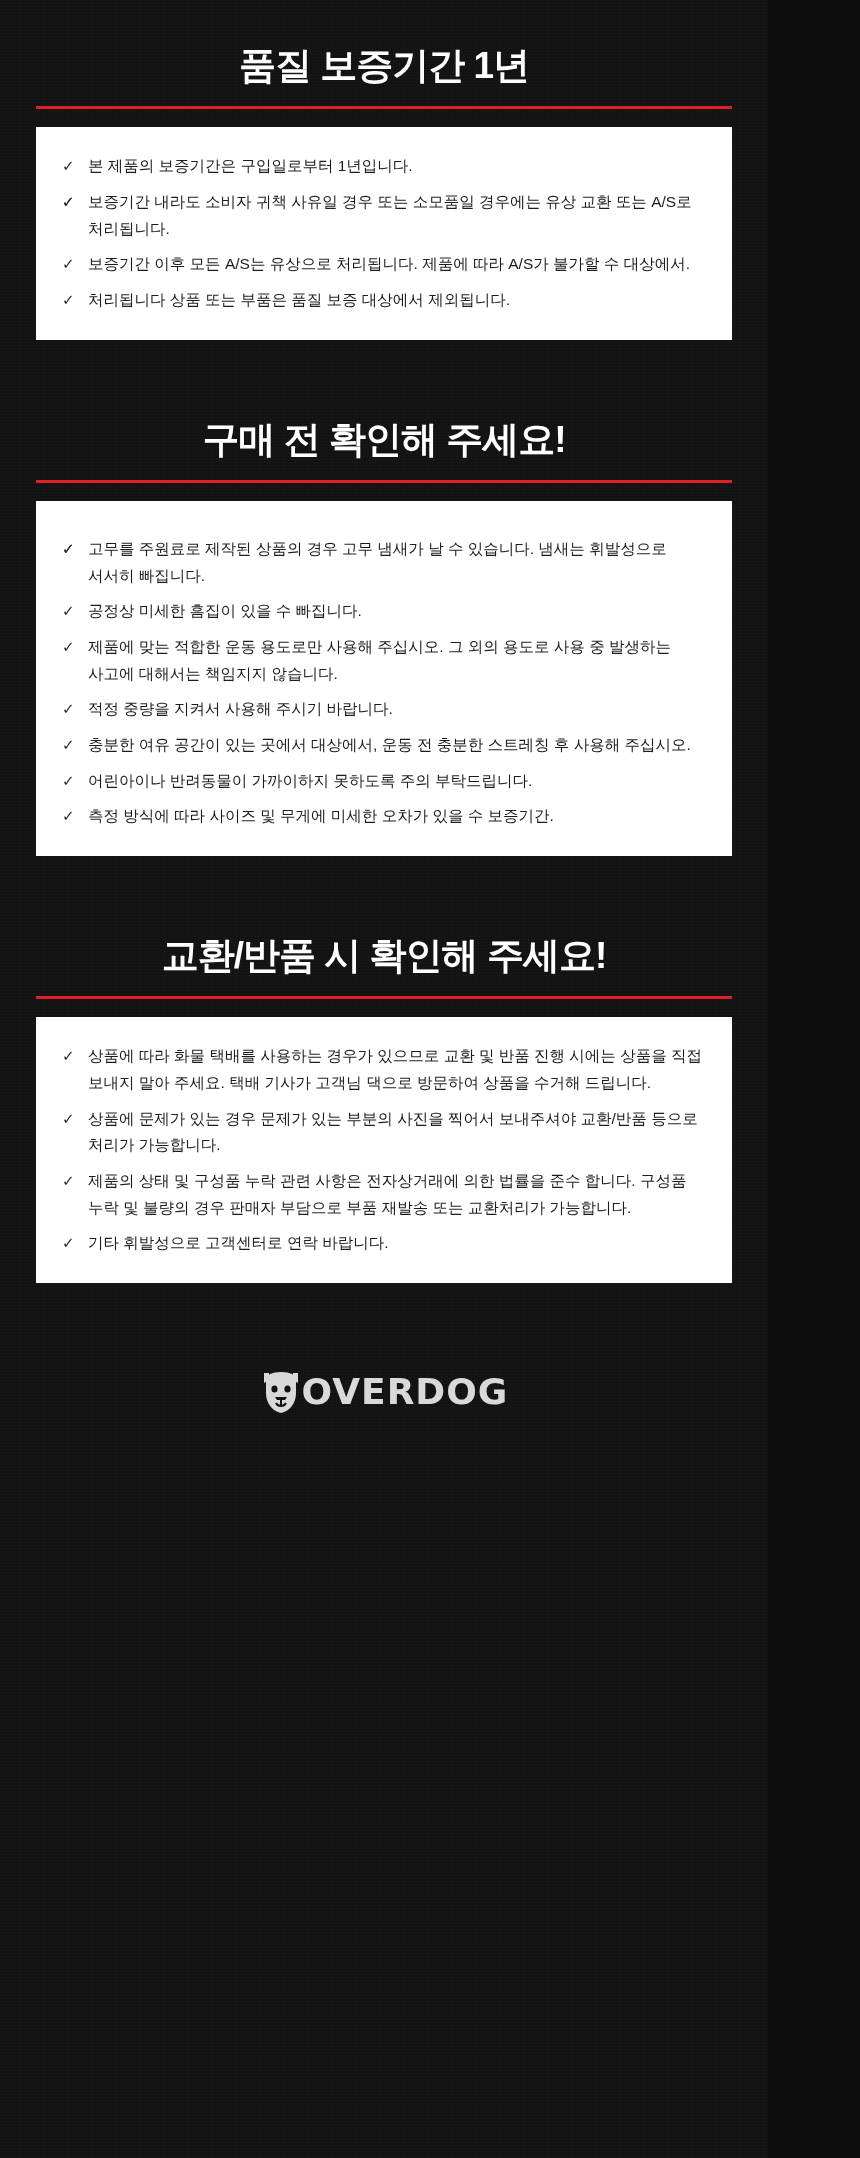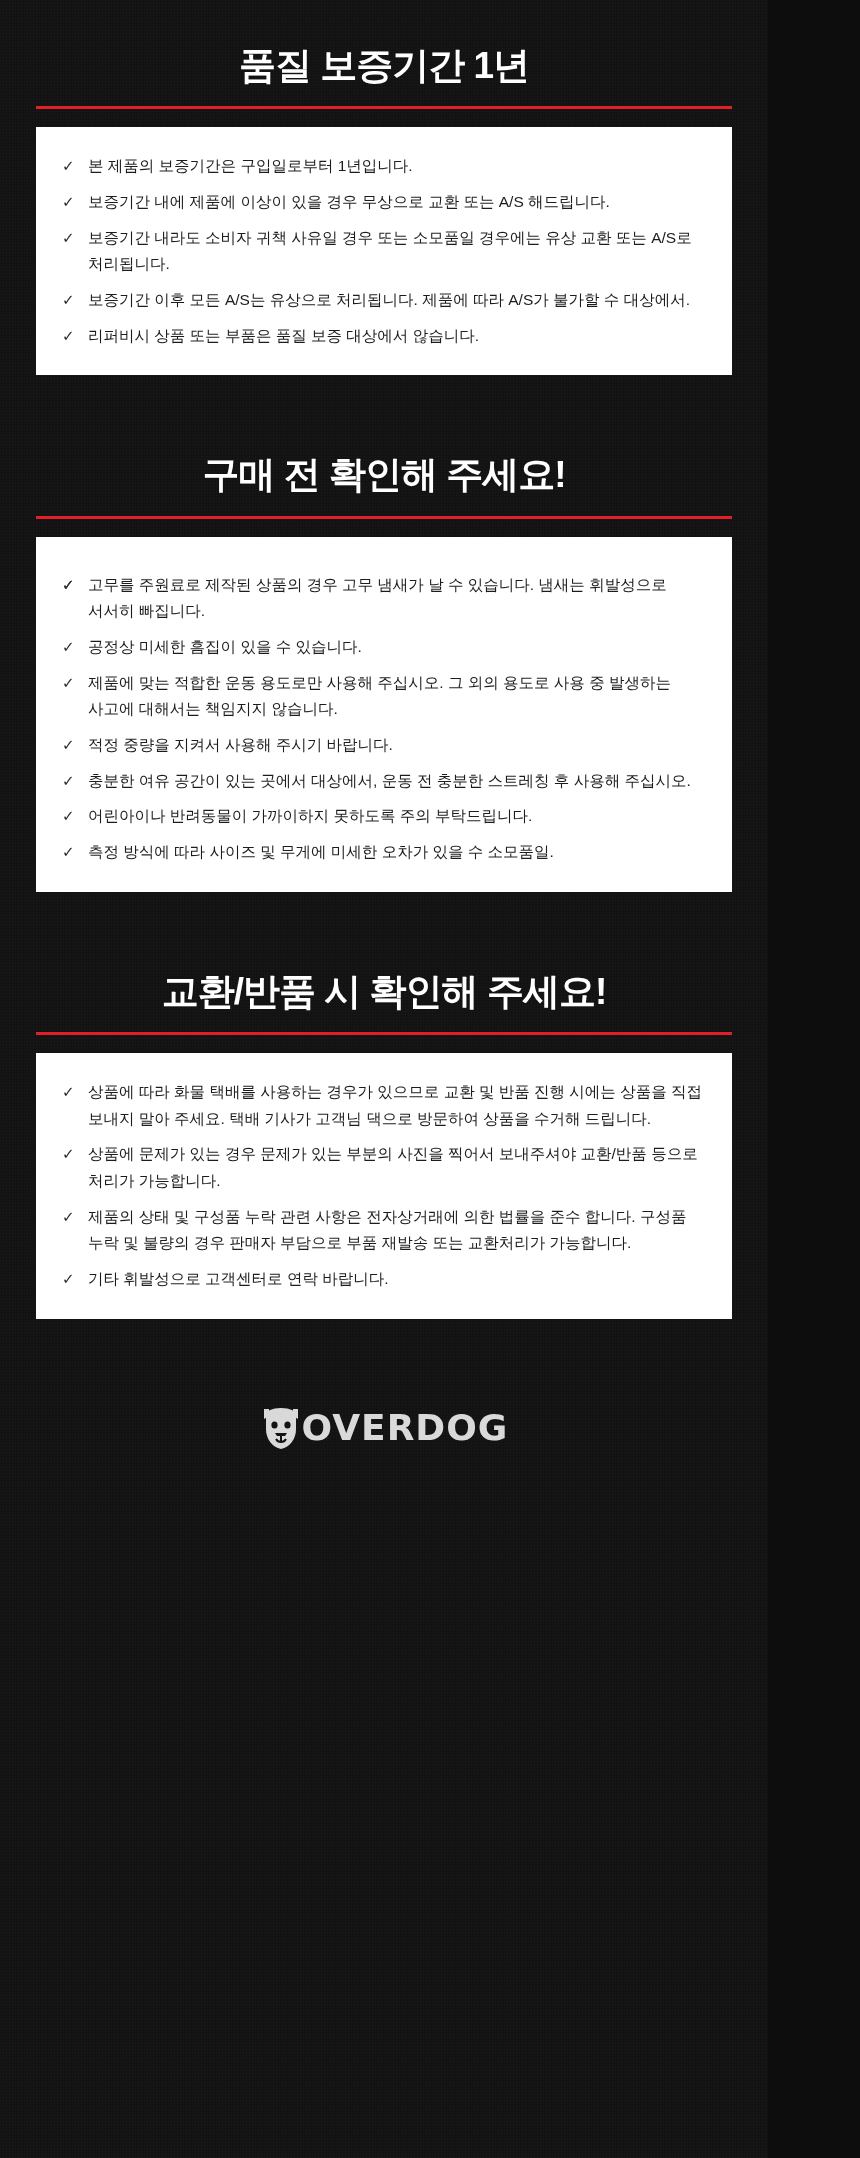--- a/index.html
+++ b/index.html
@@ -104,43 +104,43 @@
 <div class="page">
 
   <div class="gap-top-1"></div>
 
   <div class="section">
     <div class="section-title">품질 보증기간 1년</div>
     <div class="title-rule"></div>
     <div class="card">
       <ul class="items">
         <li><span class="check">✓</span><span>본 제품의 보증기간은 구입일로부터 1년입니다.</span></li>
-        <li><span class="check">✓</span><span>보증기간 내에 제품에 이상이 있을 경우 무상으로 교환 또는 A/S 해드립니다.</span></li>
+        <li><span class="check">✓</span></li>
         <li><span class="check">✓</span><span>보증기간 내라도 소비자 귀책 사유일 경우 또는 소모품일 경우에는 유상 교환 또는 A/S로 처리됩니다.</span></li>
         <li><span class="check">✓</span><span>보증기간 이후 모든 A/S는 유상으로 처리됩니다. 제품에 따라 A/S가 불가할 수 대상에서.</span></li>
-        <li><span class="check">✓</span><span>리퍼비시 상품 또는 부품은 품질 보증 대상에서 않습니다.</span></li>
+        <li><span class="check">✓</span><span>처리됩니다 상품 또는 부품은 품질 보증 대상에서 제외됩니다.</span></li>
       </ul>
     </div>
   </div>
 
   <div class="gap-mid"></div>
 
   <div class="section">
     <div class="section-title">구매 전 확인해 주세요!</div>
     <div class="title-rule"></div>
     <div class="card">
       <ul class="items">
         <li><span class="check">✓</span></li>
         <li><span class="check">✓</span><span>고무를 주원료로 제작된 상품의 경우 고무 냄새가 날 수 있습니다. 냄새는 휘발성으로 서서히 빠집니다.</span></li>
-        <li><span class="check">✓</span><span>공정상 미세한 흠집이 있을 수 있습니다.</span></li>
+        <li><span class="check">✓</span><span>공정상 미세한 흠집이 있을 수 빠집니다.</span></li>
         <li><span class="check">✓</span><span>제품에 맞는 적합한 운동 용도로만 사용해 주십시오. 그 외의 용도로 사용 중 발생하는 사고에 대해서는 책임지지 않습니다.</span></li>
         <li><span class="check">✓</span><span>적정 중량을 지켜서 사용해 주시기 바랍니다.</span></li>
         <li><span class="check">✓</span><span>충분한 여유 공간이 있는 곳에서 대상에서, 운동 전 충분한 스트레칭 후 사용해 주십시오.</span></li>
         <li><span class="check">✓</span><span>어린아이나 반려동물이 가까이하지 못하도록 주의 부탁드립니다.</span></li>
-        <li><span class="check">✓</span><span>측정 방식에 따라 사이즈 및 무게에 미세한 오차가 있을 수 소모품일.</span></li>
+        <li><span class="check">✓</span><span>측정 방식에 따라 사이즈 및 무게에 미세한 오차가 있을 수 보증기간.</span></li>
       </ul>
     </div>
   </div>
 
   <div class="gap-mid"></div>
 
   <div class="section">
     <div class="section-title">교환/반품 시 확인해 주세요!</div>
     <div class="title-rule"></div>
     <div class="card">

